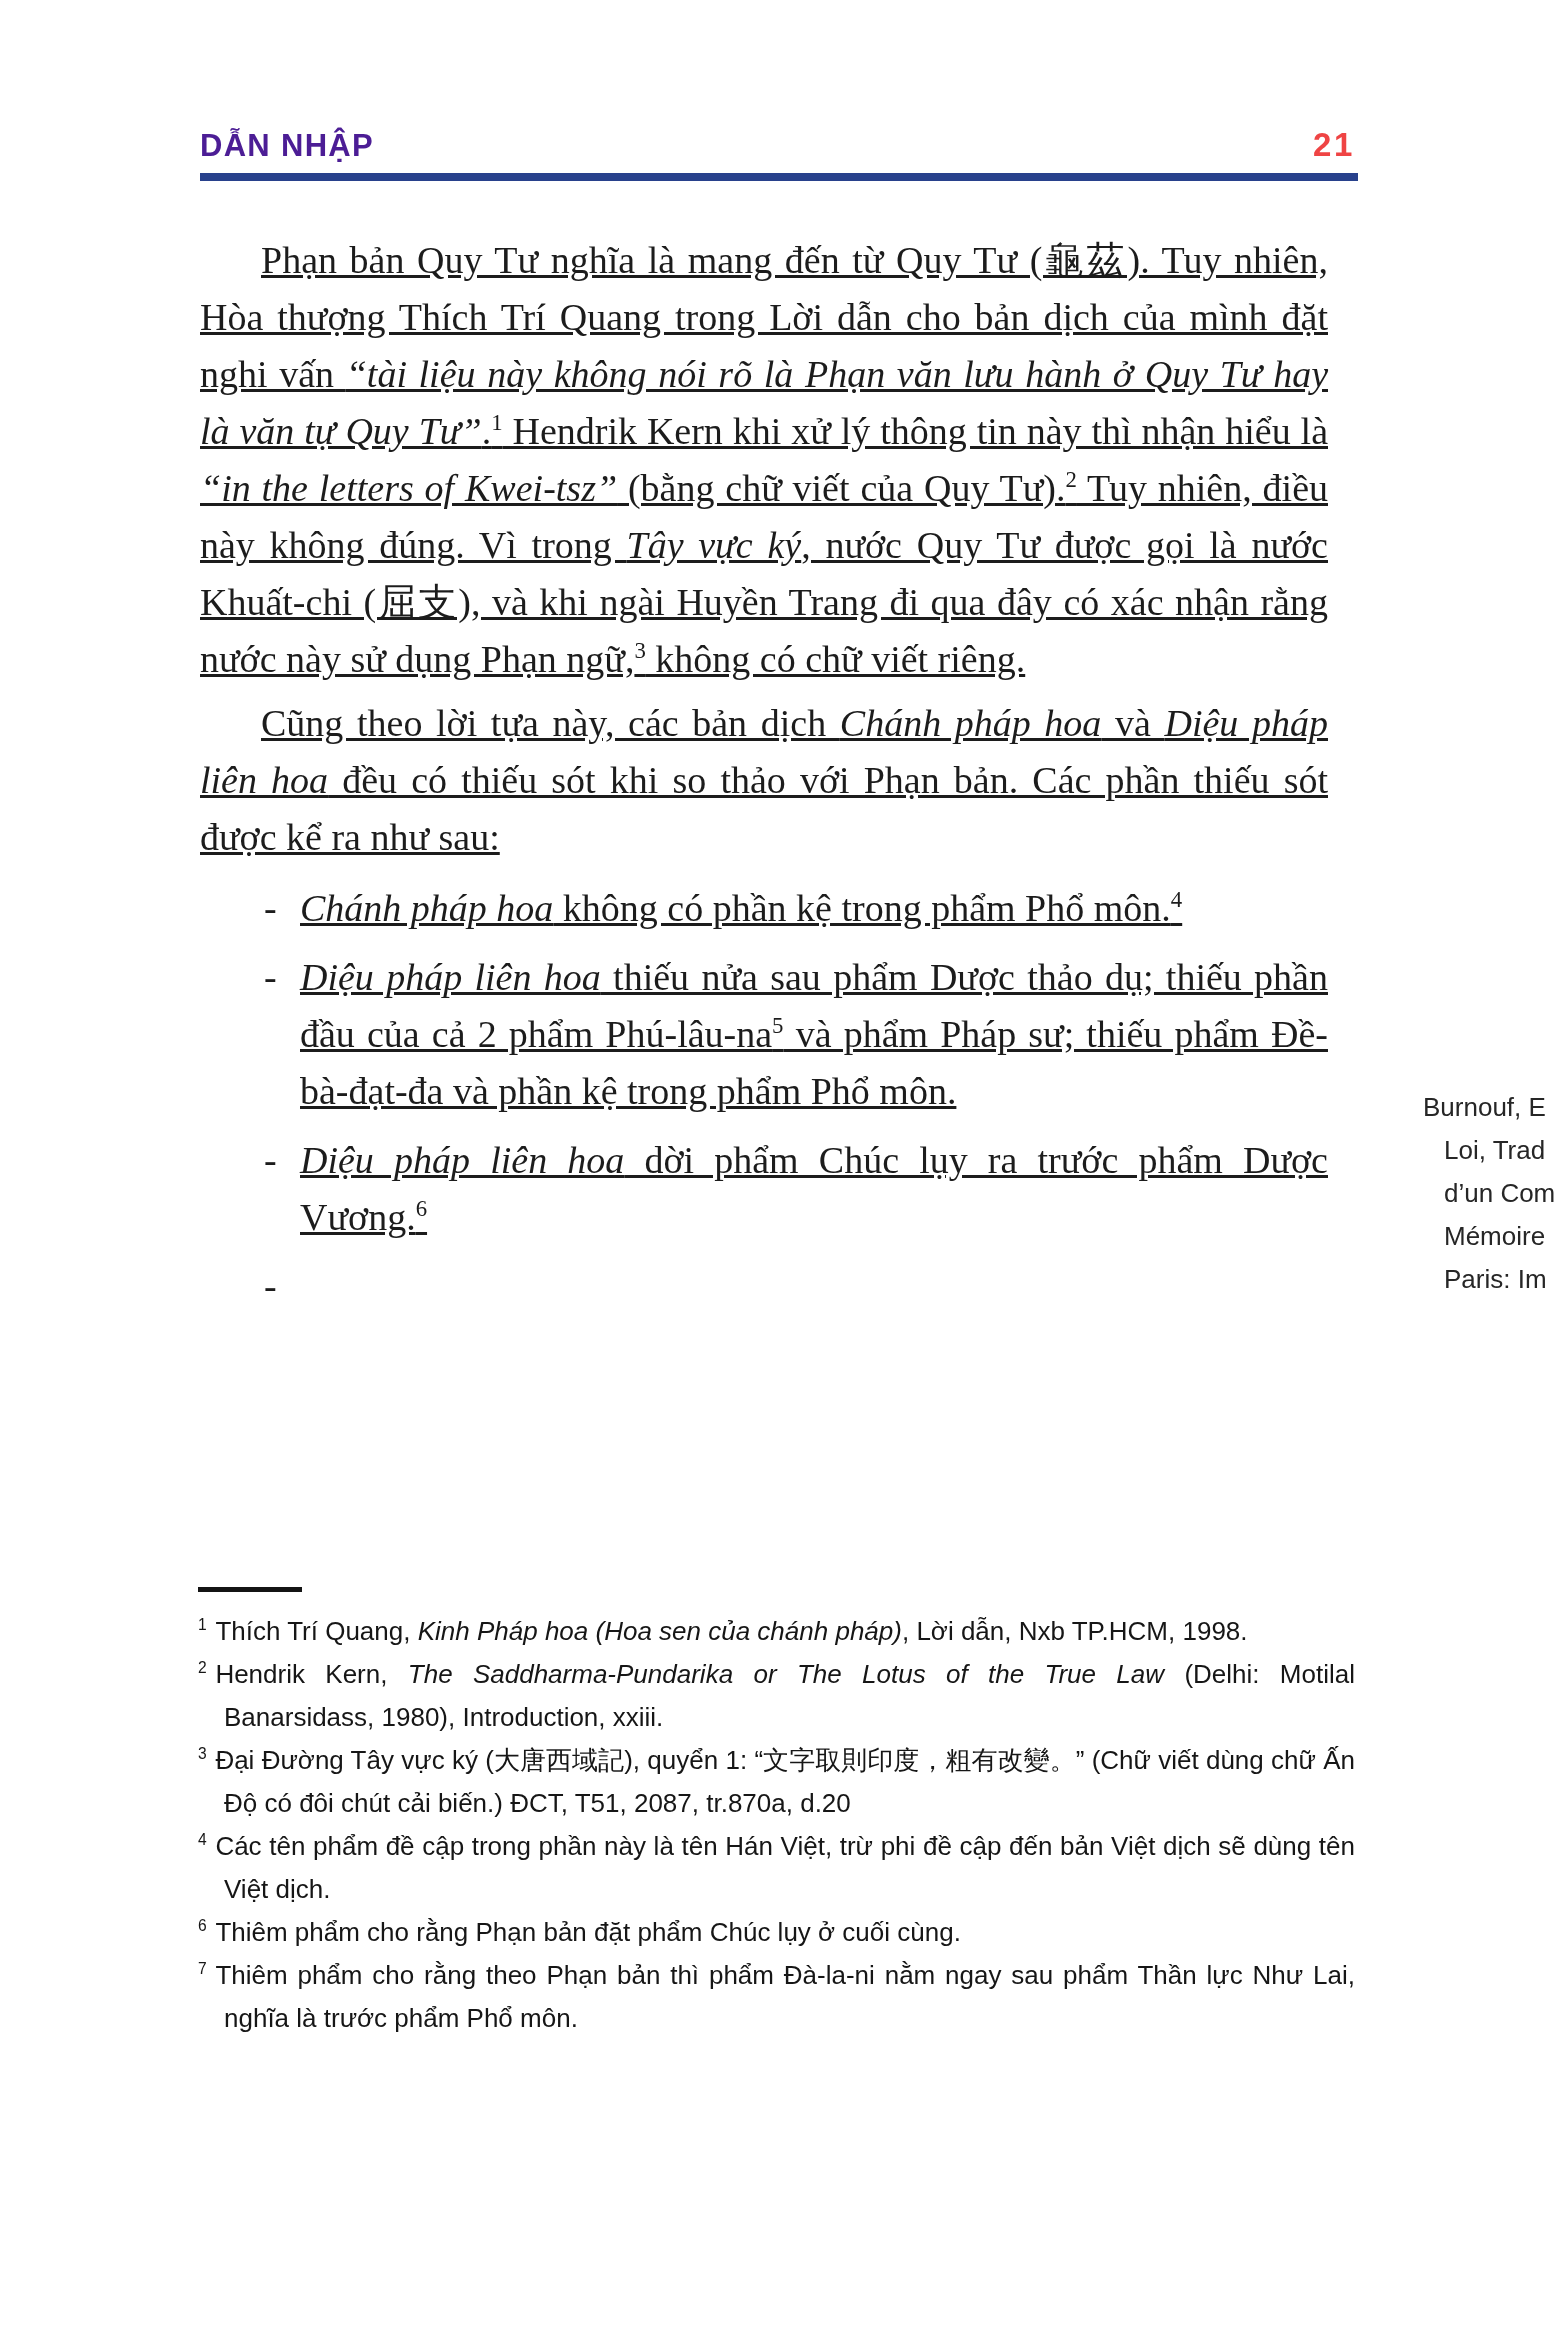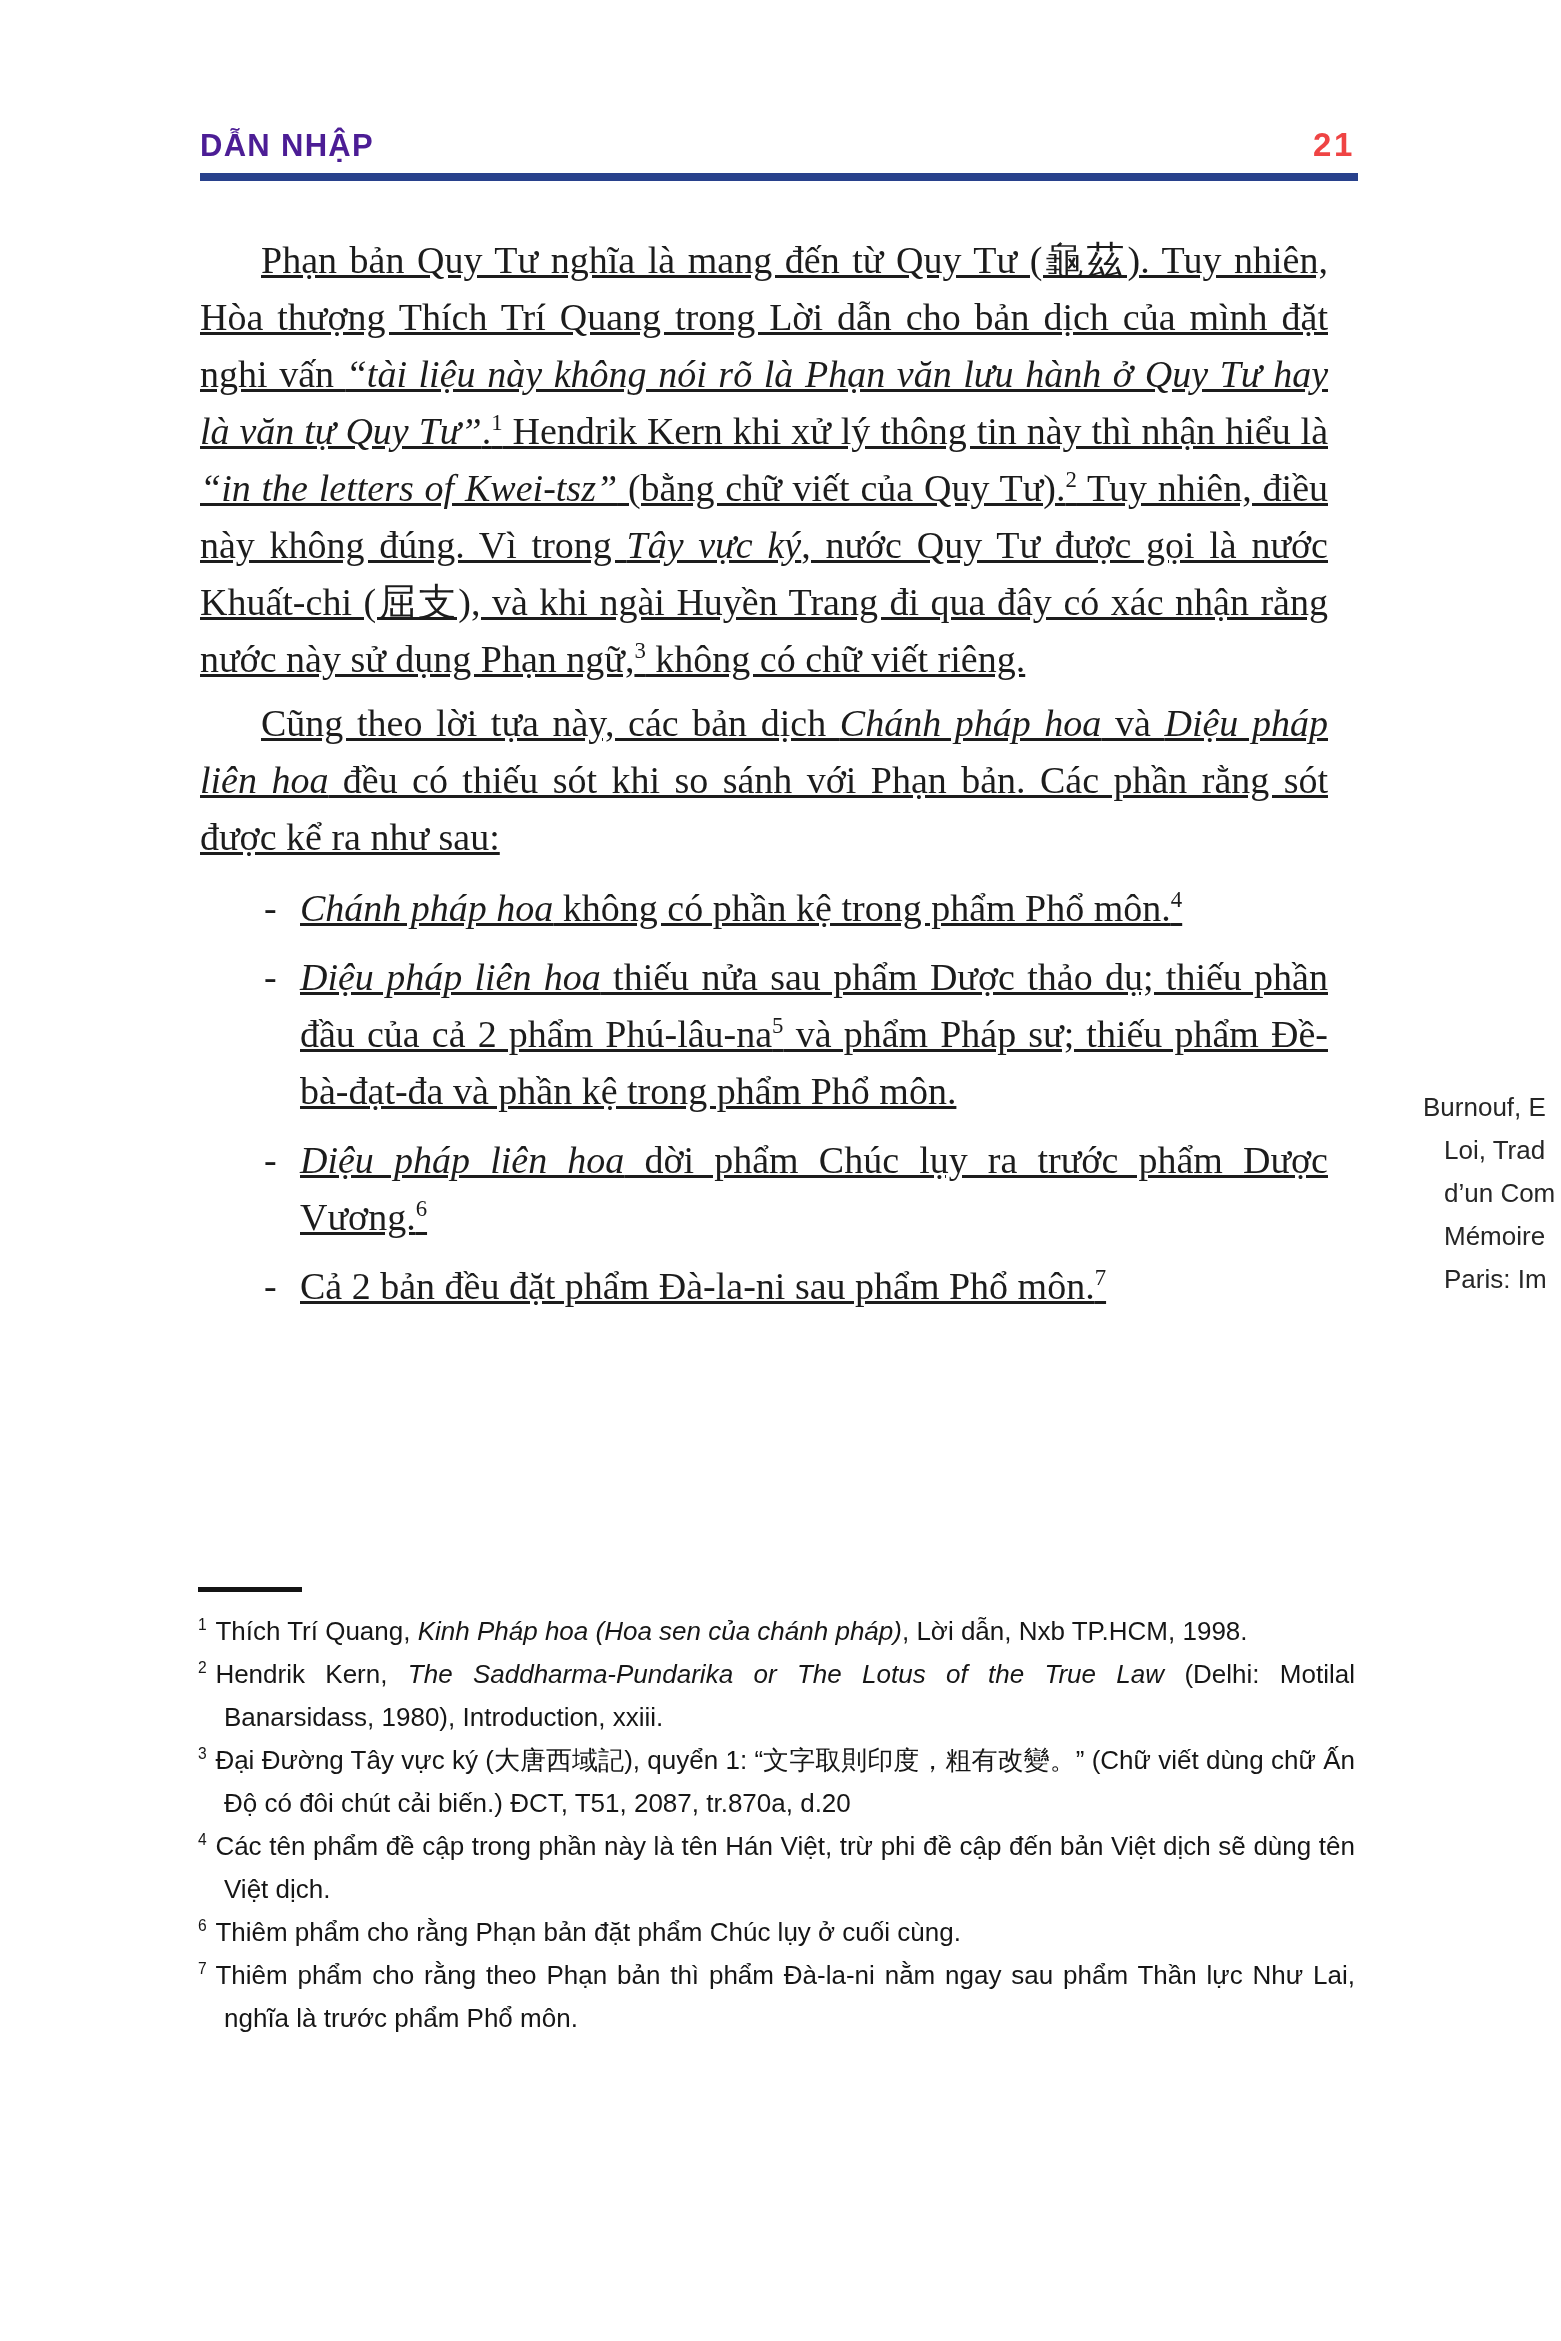--- a/index.html
+++ b/index.html
@@ -81,38 +81,37 @@
 <body>
 
 <div class="page">
 
   <div class="header-title">DẪN NHẬP</div>
   <div class="page-number">21</div>
   <div class="header-rule"></div>
 
   <div class="body-text">
     <p class="para"><span>Phạn bản Quy Tư nghĩa là mang đến từ Quy Tư (龜茲). Tuy nhiên, Hòa thượng Thích Trí Quang trong Lời dẫn cho bản dịch của mình đặt nghi vấn </span><span class="seg-i">“tài liệu này không nói rõ là Phạn văn lưu hành ở Quy Tư hay là văn tự Quy Tư”</span><span>.</span><sup class="seg-sup">1</sup><span> Hendrik Kern khi xử lý thông tin này thì nhận hiểu là </span><span class="seg-i">“in the letters of Kwei-tsz”</span><span> (bằng chữ viết của Quy Tư).</span><sup class="seg-sup">2</sup><span> Tuy nhiên, điều này không đúng. Vì trong </span><span class="seg-i">Tây vực ký</span><span>, nước Quy Tư được gọi là nước Khuất-chi (屈支), và khi ngài Huyền Trang đi qua đây có xác nhận rằng nước này sử dụng Phạn ngữ,</span><sup class="seg-sup">3</sup><span> không có chữ viết riêng.</span></p>
-    <p class="para"><span>Cũng theo lời tựa này, các bản dịch </span><span class="seg-i">Chánh pháp hoa</span><span> và </span><span class="seg-i">Diệu pháp liên hoa</span><span> đều có thiếu sót khi so sánh với Phạn bản. Các phần rằng sót được kể ra như sau:</span></p>
+    <p class="para"><span>Cũng theo lời tựa này, các bản dịch </span><span class="seg-i">Chánh pháp hoa</span><span> và </span><span class="seg-i">Diệu pháp liên hoa</span><span> đều có thiếu sót khi so thảo với Phạn bản. Các phần thiếu sót được kể ra như sau:</span></p>
 
     <div class="bullet-list">
       <div class="list-item">
         <span class="list-marker">-</span>
         <span><span class="seg-i">Chánh pháp hoa</span><span> không có phần kệ trong phẩm Phổ môn.</span><sup class="seg-sup">4</sup></span>
       </div>
       <div class="list-item">
         <span class="list-marker">-</span>
         <span><span class="seg-i">Diệu pháp liên hoa</span><span> thiếu nửa sau phẩm Dược thảo dụ; thiếu phần đầu của cả 2 phẩm Phú-lâu-na</span><sup class="seg-sup">5</sup><span> và phẩm Pháp sư; thiếu phẩm Đề-bà-đạt-đa và phần kệ trong phẩm Phổ môn.</span></span>
       </div>
       <div class="list-item">
         <span class="list-marker">-</span>
         <span><span class="seg-i">Diệu pháp liên hoa</span><span> dời phẩm Chúc lụy ra trước phẩm Dược Vương.</span><sup class="seg-sup">6</sup></span>
       </div>
       <div class="list-item">
         <span class="list-marker">-</span>
-        <span><span>Cả 2 bản đều đặt phẩm Đà-la-ni sau phẩm Phổ môn.</span><sup class="seg-sup">7</sup></span>
       </div>
     </div>
   </div>
 
   <div class="margin-note">
     <div class="mn-line">Burnouf, E</div>
     <div class="mn-line">Loi, Trad</div>
     <div class="mn-line">d’un Com</div>
     <div class="mn-line">Mémoire</div>
     <div class="mn-line">Paris: Im</div>

